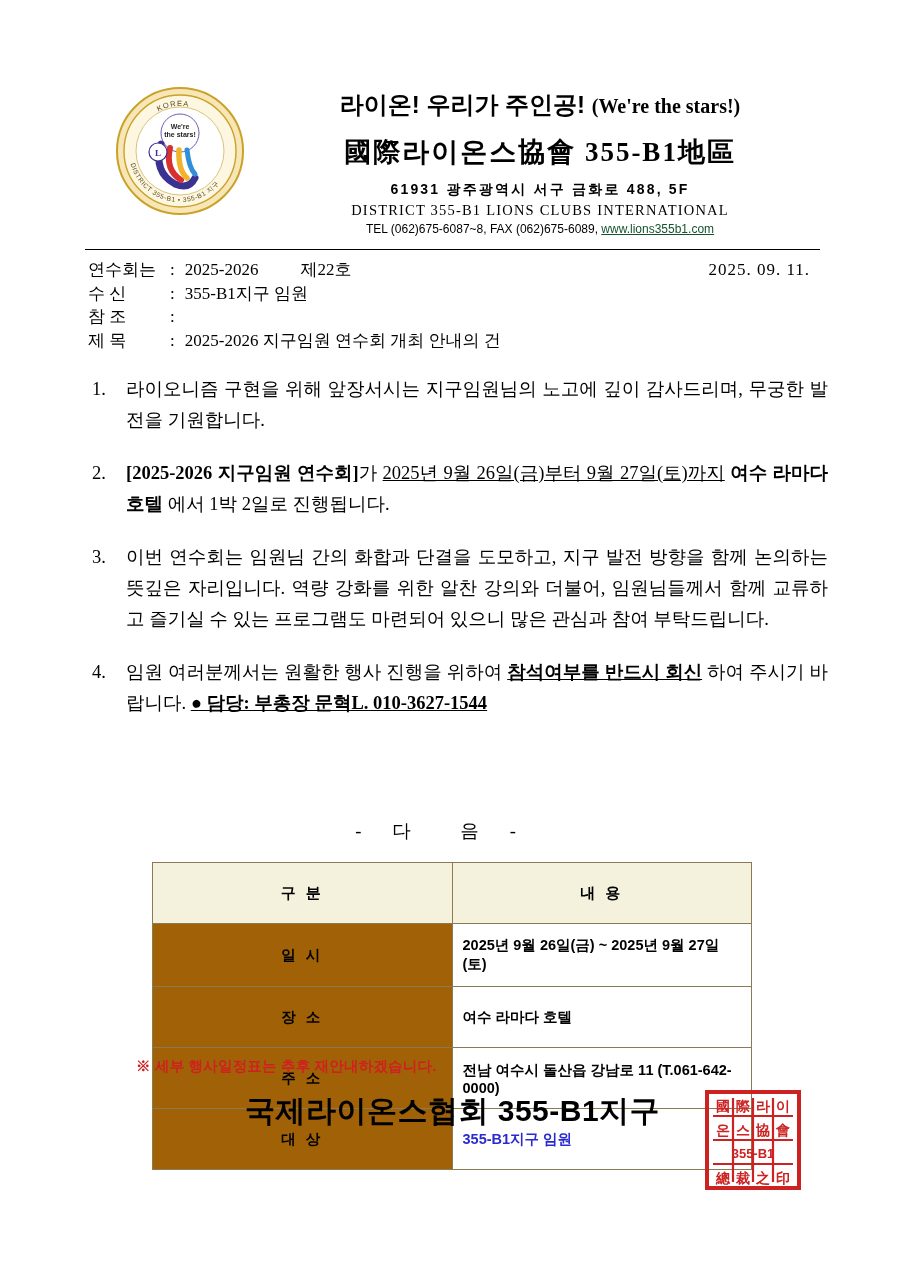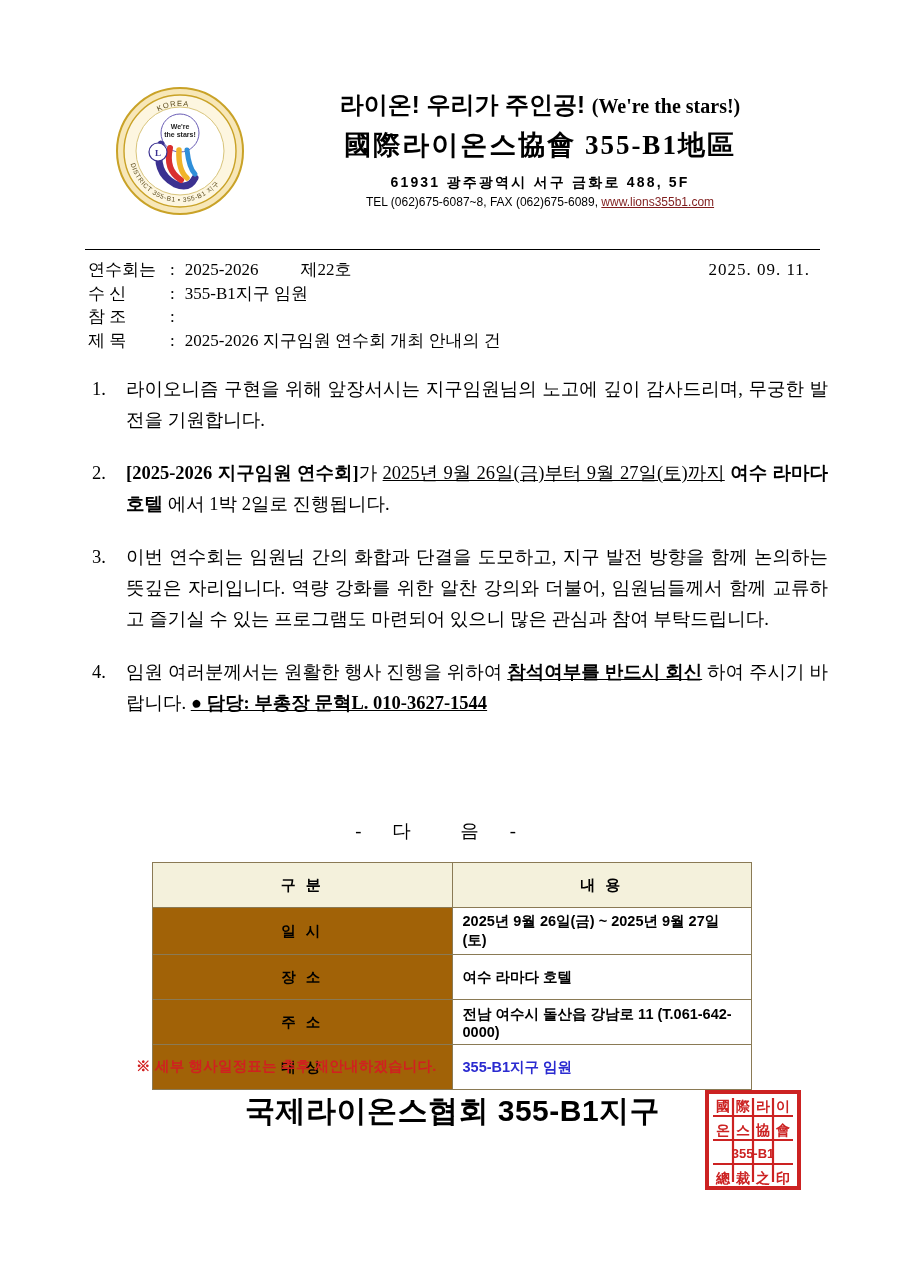--- a/index.html
+++ b/index.html
@@ -61,21 +61,21 @@
     font-family: "Liberation Serif", serif;
     font-size: 20px;
     font-weight: bold;
   }
   .hd-line2 {
     font-family: "Liberation Serif", serif;
     font-size: 27px;
     font-weight: bold;
     letter-spacing: 2px;
     line-height: 36px;
-    margin-top: 6px;
+    margin-top: 13px;
     white-space: nowrap;
   }
   .hd-line3 {
     font-family: "Liberation Sans", sans-serif;
     font-size: 14px;
     font-weight: bold;
     letter-spacing: 2.2px;
     line-height: 22px;
     margin-top: 8px;
     white-space: nowrap;
@@ -87,21 +87,21 @@
     line-height: 20px;
     white-space: nowrap;
   }
   .hd-line5 {
     font-family: "Liberation Sans", sans-serif;
     font-size: 12px;
     line-height: 18px;
     white-space: nowrap;
   }
   .hd-line5 a {
-    color: #7f1d1d;
+    color: #14532d;
     text-decoration: underline;
   }
 
   .rule {
     position: absolute;
     left: 85px;
     top: 249px;
     width: 735px;
     border-top: 1.6px solid #000;
   }
@@ -184,21 +184,21 @@
   table.info {
     border-collapse: collapse;
     width: 600px;
     table-layout: fixed;
     font-family: "Liberation Sans", sans-serif;
   }
   table.info th, table.info td {
     border: 1.2px solid #8a7a55;
     height: 36px;
     font-size: 15px;
-    padding: 4px 10px;
+    padding: 12px 10px;
     vertical-align: middle;
   }
   table.info th {
     background: #f4f1dc;
     font-weight: bold;
     text-align: center;
     letter-spacing: 3px;
   }
   table.info td.key {
     background: #a16207;
@@ -295,20 +295,21 @@
       </svg>
     </div>
 
     <div class="head-text">
       <div class="hd-line1">
         <span>라이온! 우리가 주인공!</span>
         <span class="en">(We're the stars!)</span>
       </div>
       <div class="hd-line2">國際라이온스協會  355-B1地區</div>
       <div class="hd-line3">61931 광주광역시 서구 금화로 488, 5F</div>
+      <div class="hd-line4">DISTRICT 355-B1 LIONS CLUBS INTERNATIONAL</div>
       <div class="hd-line5">
         <span>TEL (062)675-6087~8, FAX (062)675-6089,</span>
         <a href="#">www.lions355b1.com</a>
       </div>
     </div>
   </div>
 
   <div class="rule"></div>
 
   <div class="meta">

